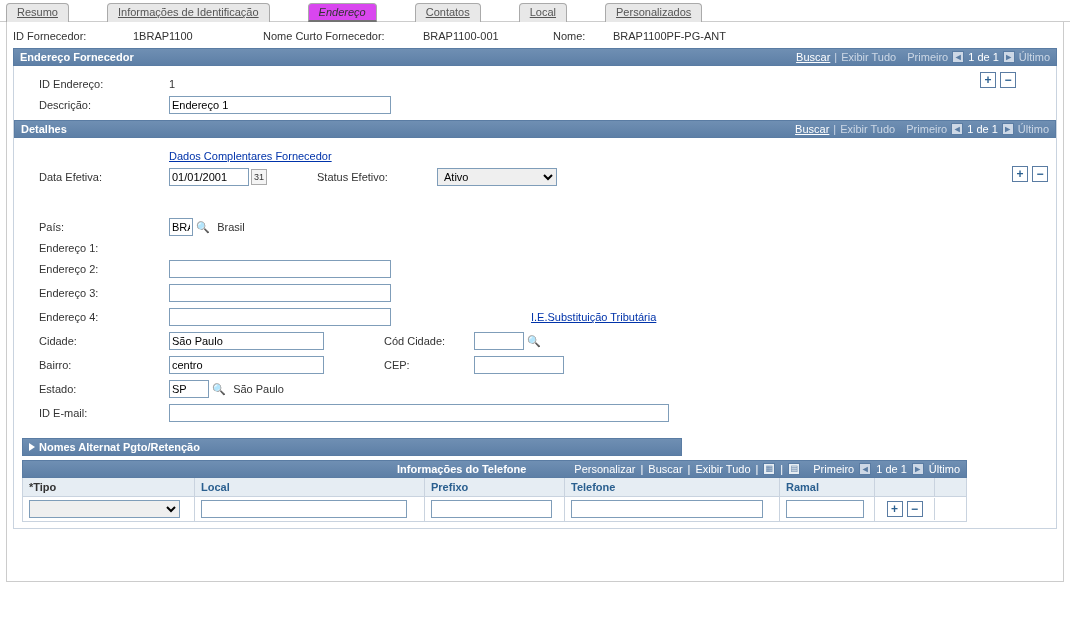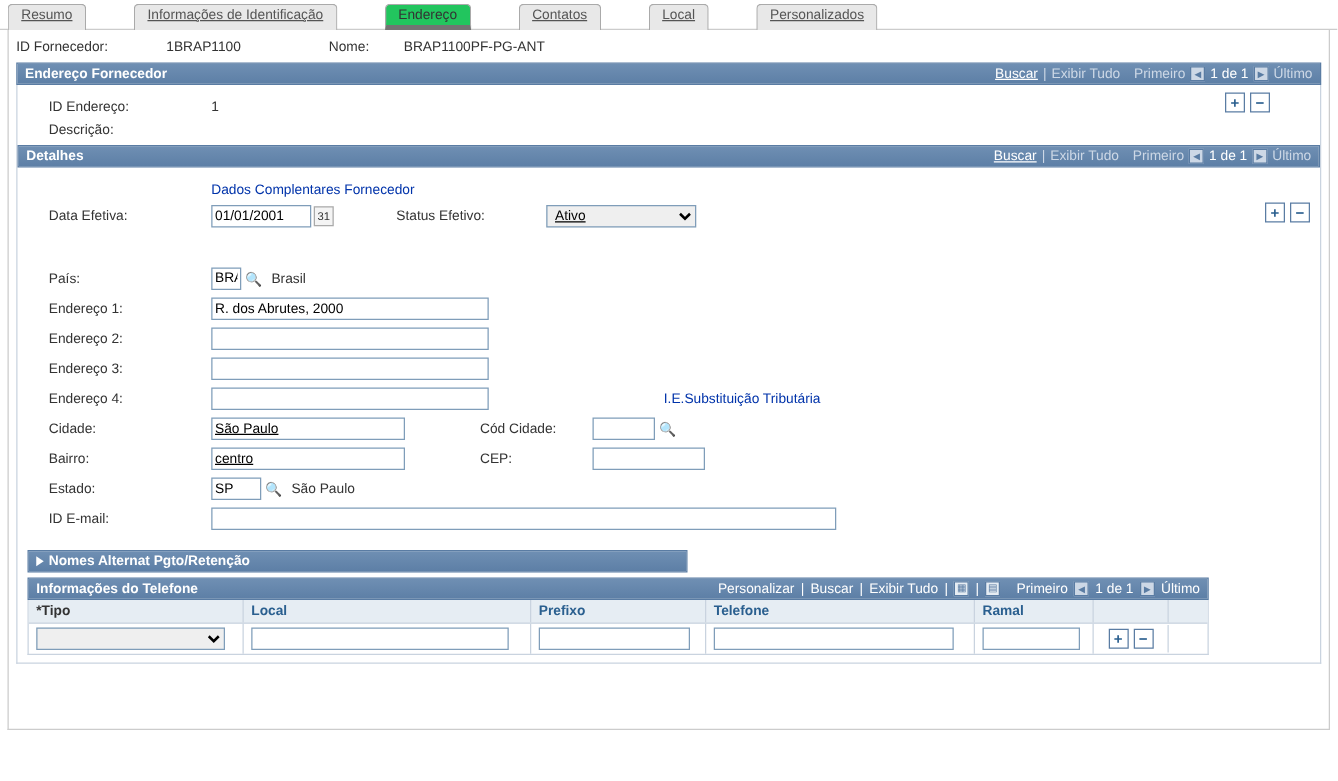--- a/index.html
+++ b/index.html
@@ -25,23 +25,24 @@
     border-bottom: none;
     border-radius: 4px 4px 0 0;
     background: #e8e8e8;
     color: #555;
     cursor: pointer;
     position: relative;
     top: 1px;
   }
   .tab u { text-decoration: underline; }
   .tab.active {
-    background: #22c55e;
-    border-bottom: 4px solid #737373;
+    background: #d946ef;
+    border-bottom: 2px solid #737373;
     color: #333;
+    font-style: italic;
   }
   .page {
     border: 1px solid #ccc;
     border-top: none;
     margin: 0 6px 6px 6px;
     padding: 8px 6px 6px 6px;
     min-height: 560px;
   }
   .hdr-row { display: flex; flex-wrap: wrap; margin-bottom: 6px; }
   .hdr-field { display: flex; margin-right: 30px; }
@@ -79,24 +80,24 @@
   }
   .form-row { display: flex; align-items: center; margin: 6px 17px; }
   .form-row .lbl { width: 130px; }
   .form-row input[type=text], .form-row select {
     font-size: 11px;
     padding: 1px 2px;
     border: 1px solid #7f9db9;
     height: 18px;
   }
   .w-short { width: 80px; }
-  .w-med { width: 155px; text-decoration: underline; }
+  .w-med { width: 155px; }
   .w-long { width: 222px; }
   .w-email { width: 500px; }
-  .link { color: #0033aa; cursor: pointer; }
+  .link { color: #0033aa; text-decoration: underline; cursor: pointer; }
   .icon-cal {
     display: inline-flex;
     align-items: center;
     justify-content: center;
     width: 16px; height: 16px;
     border: 1px solid #aaa;
     font-size: 9px;
     margin-left: 2px;
     cursor: pointer;
     background: #f4f4f4;
@@ -128,41 +129,41 @@
     font-weight: bold;
   }
   .top-row-right { position: absolute; right: 40px; }
   .rel-container { position: relative; }
   .collapse-bar {
     background: linear-gradient(#6f8fb3, #5d7fa6);
     color: #fff;
     font-weight: bold;
     padding: 2px 6px;
     border: 1px solid #5a7ca3;
-    width: 528px;
+    width: 660px;
     margin-top: 4px;
     display: flex;
     align-items: center;
     gap: 4px;
   }
   .collapse-bar .tri {
     display: inline-block;
     width: 0; height: 0;
     border-top: 4px solid transparent;
     border-bottom: 4px solid transparent;
     border-left: 6px solid #fff;
   }
   .phone-bar {
     background: linear-gradient(#6f8fb3, #5d7fa6);
     color: #fff;
     font-weight: bold;
     padding: 2px 6px;
     border: 1px solid #5a7ca3;
     display: flex;
-    justify-content: space-between;
+    justify-content: flex-end;
     margin-top: 4px;
     gap: 48px;
   }
   .phone-bar .right { font-weight: normal; display: flex; align-items: center; gap: 5px; }
   .phone-grid {
     border: 1px solid #c9d3df;
     border-top: none;
   }
   .phone-head {
     display: flex;
@@ -211,20 +212,24 @@
   <div class="tab"><u>Local</u></div>
   <div class="tab"><u>Personalizados</u></div>
 </div>
 
 <div class="page">
 
   <div class="hdr-row">
     <div class="hdr-field">
         <span class="lbl">ID Fornecedor:</span>
         <span class="val">1BRAP1100</span>
+      </div>
+    <div class="hdr-field">
+        <span class="lbl" style="width:160px">Nome Curto Fornecedor:</span>
+        <span class="val">BRAP1100-001</span>
       </div>
     <div class="hdr-field">
         <span class="lbl" style="width:60px">Nome:</span>
         <span class="val">BRAP1100PF-PG-ANT</span>
       </div>
   </div>
 
   <div class="section-bar">
     <span>Endereço Fornecedor</span>
     <span class="bar-right">
@@ -243,20 +248,21 @@
     <div class="plus-minus top-row-right">
       <span class="pm-btn">+</span>
       <span class="pm-btn">−</span>
     </div>
     <div class="form-row">
       <span class="lbl">ID Endereço:</span>
       <span>1</span>
     </div>
     <div class="form-row">
       <span class="lbl">Descrição:</span>
+      <input type="text" class="w-long" value="Endereço 1" style="">
     </div>
 
     <div class="section-bar" style="margin:0 -8px;">
       <span>Detalhes</span>
       <span class="bar-right">
         <a>Buscar</a>
         <span class="dim">|</span>
         <span class="dim">Exibir Tudo</span>
         &nbsp;
         <span class="dim">Primeiro</span>
@@ -293,21 +299,20 @@
 
       <div class="form-row">
         <span class="lbl">País:</span>
         <input type="text" style="width: 24px;" value="BRA">
         <span class="icon-search">🔍</span>
         &nbsp;&nbsp;<span>Brasil</span>
       </div>
 
       <div class="form-row">
         <span class="lbl">Endereço 1:</span>
-        <input type="text" class="w-long" value="R. dos Abrutes, 2000" style="">
       </div>
       <div class="form-row">
         <span class="lbl">Endereço 2:</span>
         <input type="text" class="w-long" value="" style="">
       </div>
       <div class="form-row">
         <span class="lbl">Endereço 3:</span>
         <input type="text" class="w-long" value="" style="">
       </div>
       <div class="form-row">

